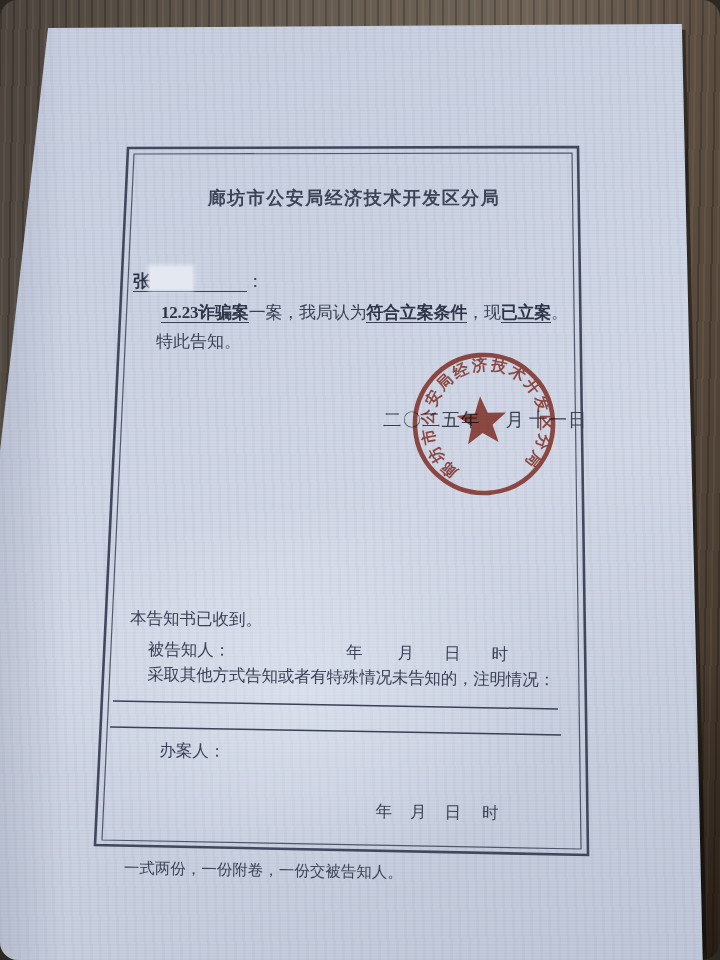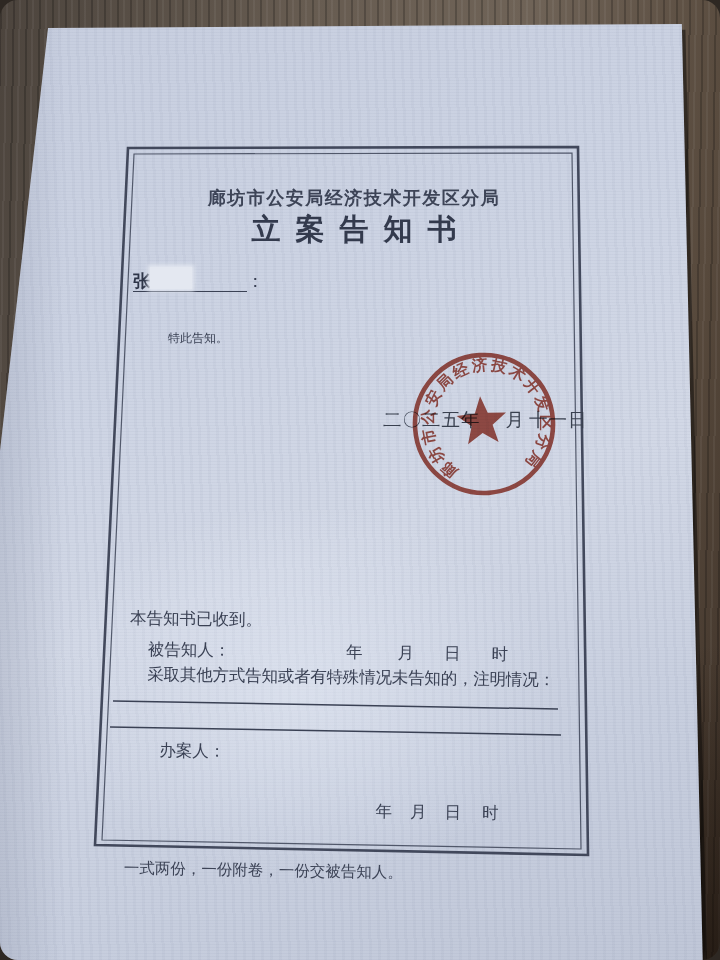--- a/index.html
+++ b/index.html
@@ -26,21 +26,21 @@
   .abs{position:absolute;white-space:nowrap;}
   .frame-svg{position:absolute;left:0;top:0;pointer-events:none;}
   .org{left:128px;top:186px;width:452px;text-align:center;font-size:18px;letter-spacing:1.5px;font-weight:600;color:#3d4457;}
   .title{left:128px;top:210px;width:452px;text-align:center;font-size:29px;font-weight:700;letter-spacing:15px;text-indent:15px;color:#333a4d;}
   .addressee{left:133px;top:269px;font-size:17.5px;}
   .u{border-bottom:1.6px solid #3a4154;}
   .b{font-weight:700;color:#2e3548;}
   .blank-name{display:inline-block;width:96px;}
   .redaction{position:absolute;left:150px;top:267px;width:42px;height:22px;background:#e4e8f1;box-shadow:0 0 4px 2px #e4e8f1;}
   .body1{left:161px;top:301px;font-size:17px;letter-spacing:-0.2px;}
-  .body2{left:168px;top:330px;font-size:12px;}
+  .body2{left:156px;top:330px;font-size:17px;}
   .dateline{left:383px;top:407px;font-size:18.5px;letter-spacing:1px;color:#39404f;}
   .gapA{display:inline-block;width:25px;}
   .gapB{display:inline-block;width:4px;}
   .receipt-tilt{position:absolute;inset:0;transform:rotate(0.8deg);transform-origin:100px 700px;}
   .received{left:129px;top:607px;font-size:16.5px;}
   .notified{left:147px;top:638px;font-size:16.5px;}
   .sp-ymd1{display:inline-block;width:116px;}
   .sp-a{display:inline-block;width:35px;}
   .sp-b{display:inline-block;width:30px;}
   .sp-c{display:inline-block;width:31px;}
@@ -62,25 +62,25 @@
   <div class="paper"></div>
 
   <svg class="frame-svg" width="720" height="960" viewBox="0 0 720 960">
     <polygon points="128,148 578,147 588,855 95,845" fill="none" stroke="#363d50" stroke-width="2.6" opacity="0.92"></polygon>
     <polygon points="134,154 572,153 581,849 102,840" fill="none" stroke="#3c4356" stroke-width="1.2" opacity="0.85"></polygon>
     <line x1="113" y1="701" x2="558" y2="709" stroke="#3a4154" stroke-width="1.5"></line>
     <line x1="110" y1="727" x2="561" y2="735" stroke="#3a4154" stroke-width="1.5"></line>
   </svg>
 
   <div class="abs org ink">廊坊市公安局经济技术开发区分局</div>
-  <div class="abs title ink">立案告知书</div>
 
   <div class="abs addressee ink"><span class="u"><span class="b">张</span><span class="blank-name"></span></span><span>：</span></div>
   <div class="redaction"></div>
 
+  <div class="abs body1 ink"><span class="u b">12.23诈骗案</span><span>一案，我局认为</span><span class="u b">符合立案条件</span><span>，现</span><span class="u b">已立案</span><span>。</span></div>
   <div class="abs body2 ink">特此告知。</div>
 
   <div class="abs dateline"><span>二〇二五年</span><span class="gapA"></span><span>月</span><span class="gapB"></span><span>十一日</span></div>
 
   <svg class="seal" viewBox="0 0 160 160">
     <defs>
       <path id="ringPath" d="M 80,134 A 54,54 0 1,1 80.02,134.001" fill="none"></path>
     </defs>
     <circle cx="80" cy="80" r="69" fill="none" stroke="#a5463a" stroke-width="4.6"></circle>
     <text font-size="15.5" letter-spacing="2.5" fill="#a5463a" font-weight="700"><textPath href="#ringPath" startOffset="30">廊坊市公安局经济技术开发区分局</textPath></text>

